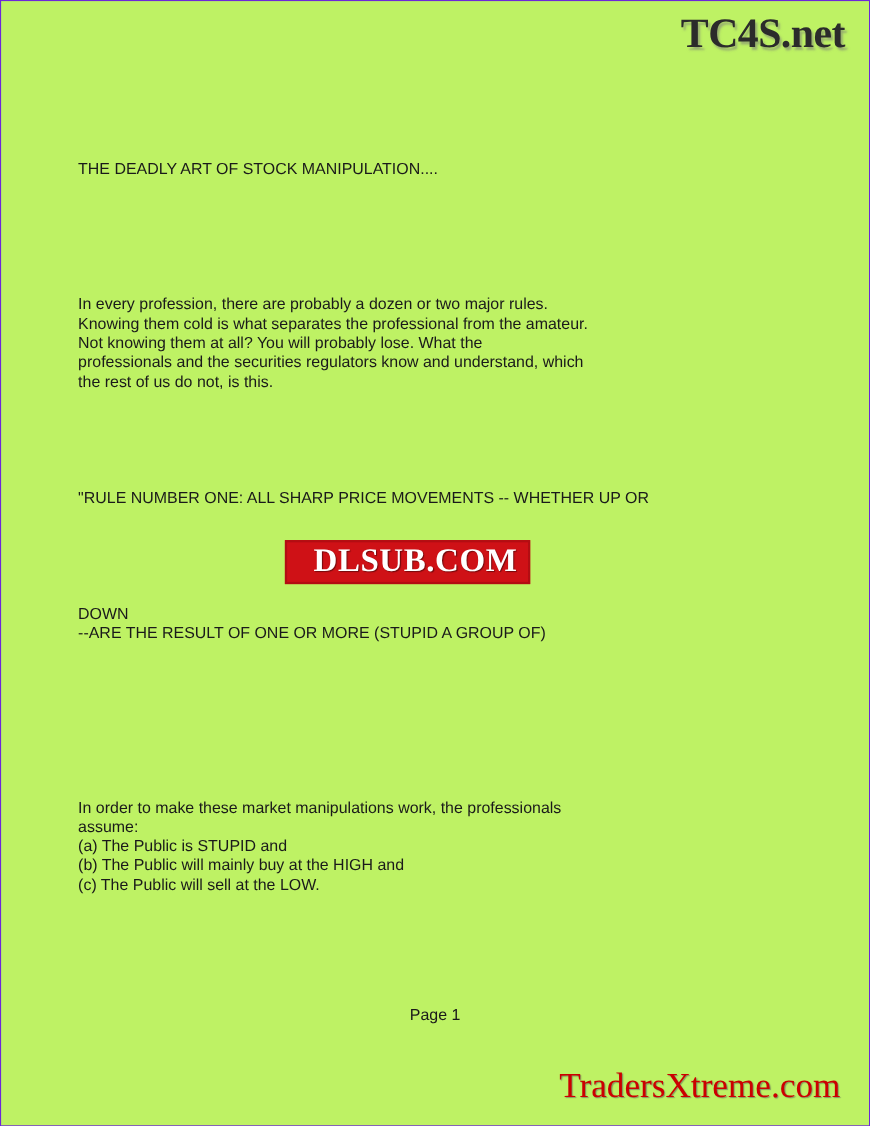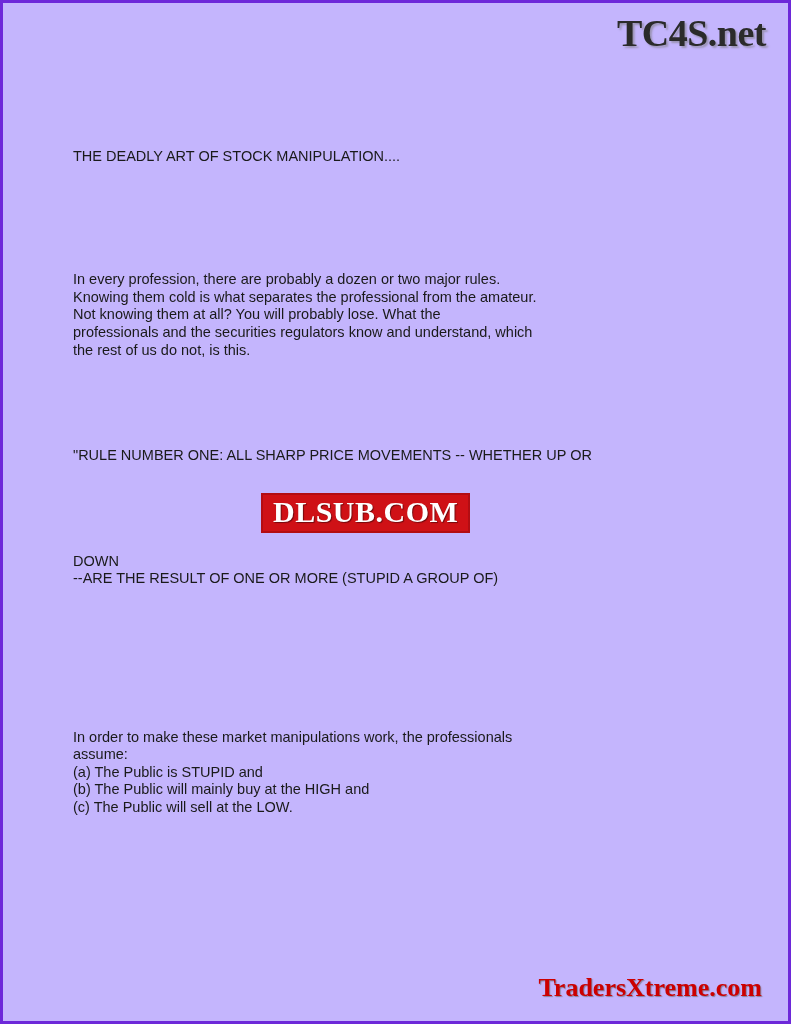--- a/index.html
+++ b/index.html
@@ -11,22 +11,22 @@
     width: 791px;
     height: 1024px;
     position: relative;
     font-family: "Liberation Sans", sans-serif;
     color: #1a1a1a;
     overflow: hidden;
   }
   .page {
     position: absolute;
     inset: 0;
-    background: #c4b5fd;
-    border: 3px solid #6d28d9;
+    background: #bef264;
+    border: 1px solid #6d28d9;
     box-sizing: border-box;
   }
 
   
   .wm-top {
     position: absolute;
     top: 8px;
     right: 22px;
     font-family: "Liberation Serif", serif;
     font-weight: bold;
@@ -36,33 +36,33 @@
     text-shadow: 2px 2px 2px rgba(120,120,120,0.55);
     white-space: nowrap;
   }
 
   
   .wm-bottom {
     position: absolute;
     bottom: 18px;
     right: 26px;
     font-family: "Liberation Serif", serif;
-    font-weight: bold;
-    font-size: 26px;
+    font-weight: normal;
+    font-size: 32px;
     color: #cc0000;
     text-shadow: 1px 1px 1px rgba(90,90,90,0.6);
     white-space: nowrap;
   }
 
   
   .wm-center {
     position: absolute;
     left: 258px;
     top: 490px;
-    padding: 2px 10px 4px 10px;
+    padding: 2px 10px 4px 24px;
     background: #cf1116;
     border: 2px solid #b30d12;
     font-family: "Liberation Serif", serif;
     font-weight: bold;
     font-size: 30px;
     letter-spacing: 0.5px;
     color: #ffffff;
     text-shadow: 1px 1px 1px rgba(0,0,0,0.45);
     white-space: nowrap;
     line-height: 1.0;
@@ -136,16 +136,17 @@
     
     
     
     
     
     
   </div>
 
   <div class="wm-center">DLSUB.COM</div>
 
+  <div class="doc-footer">Page 1</div>
 
   <div class="wm-bottom">TradersXtreme.com</div>
 
 </div>
 
 </body></html>

